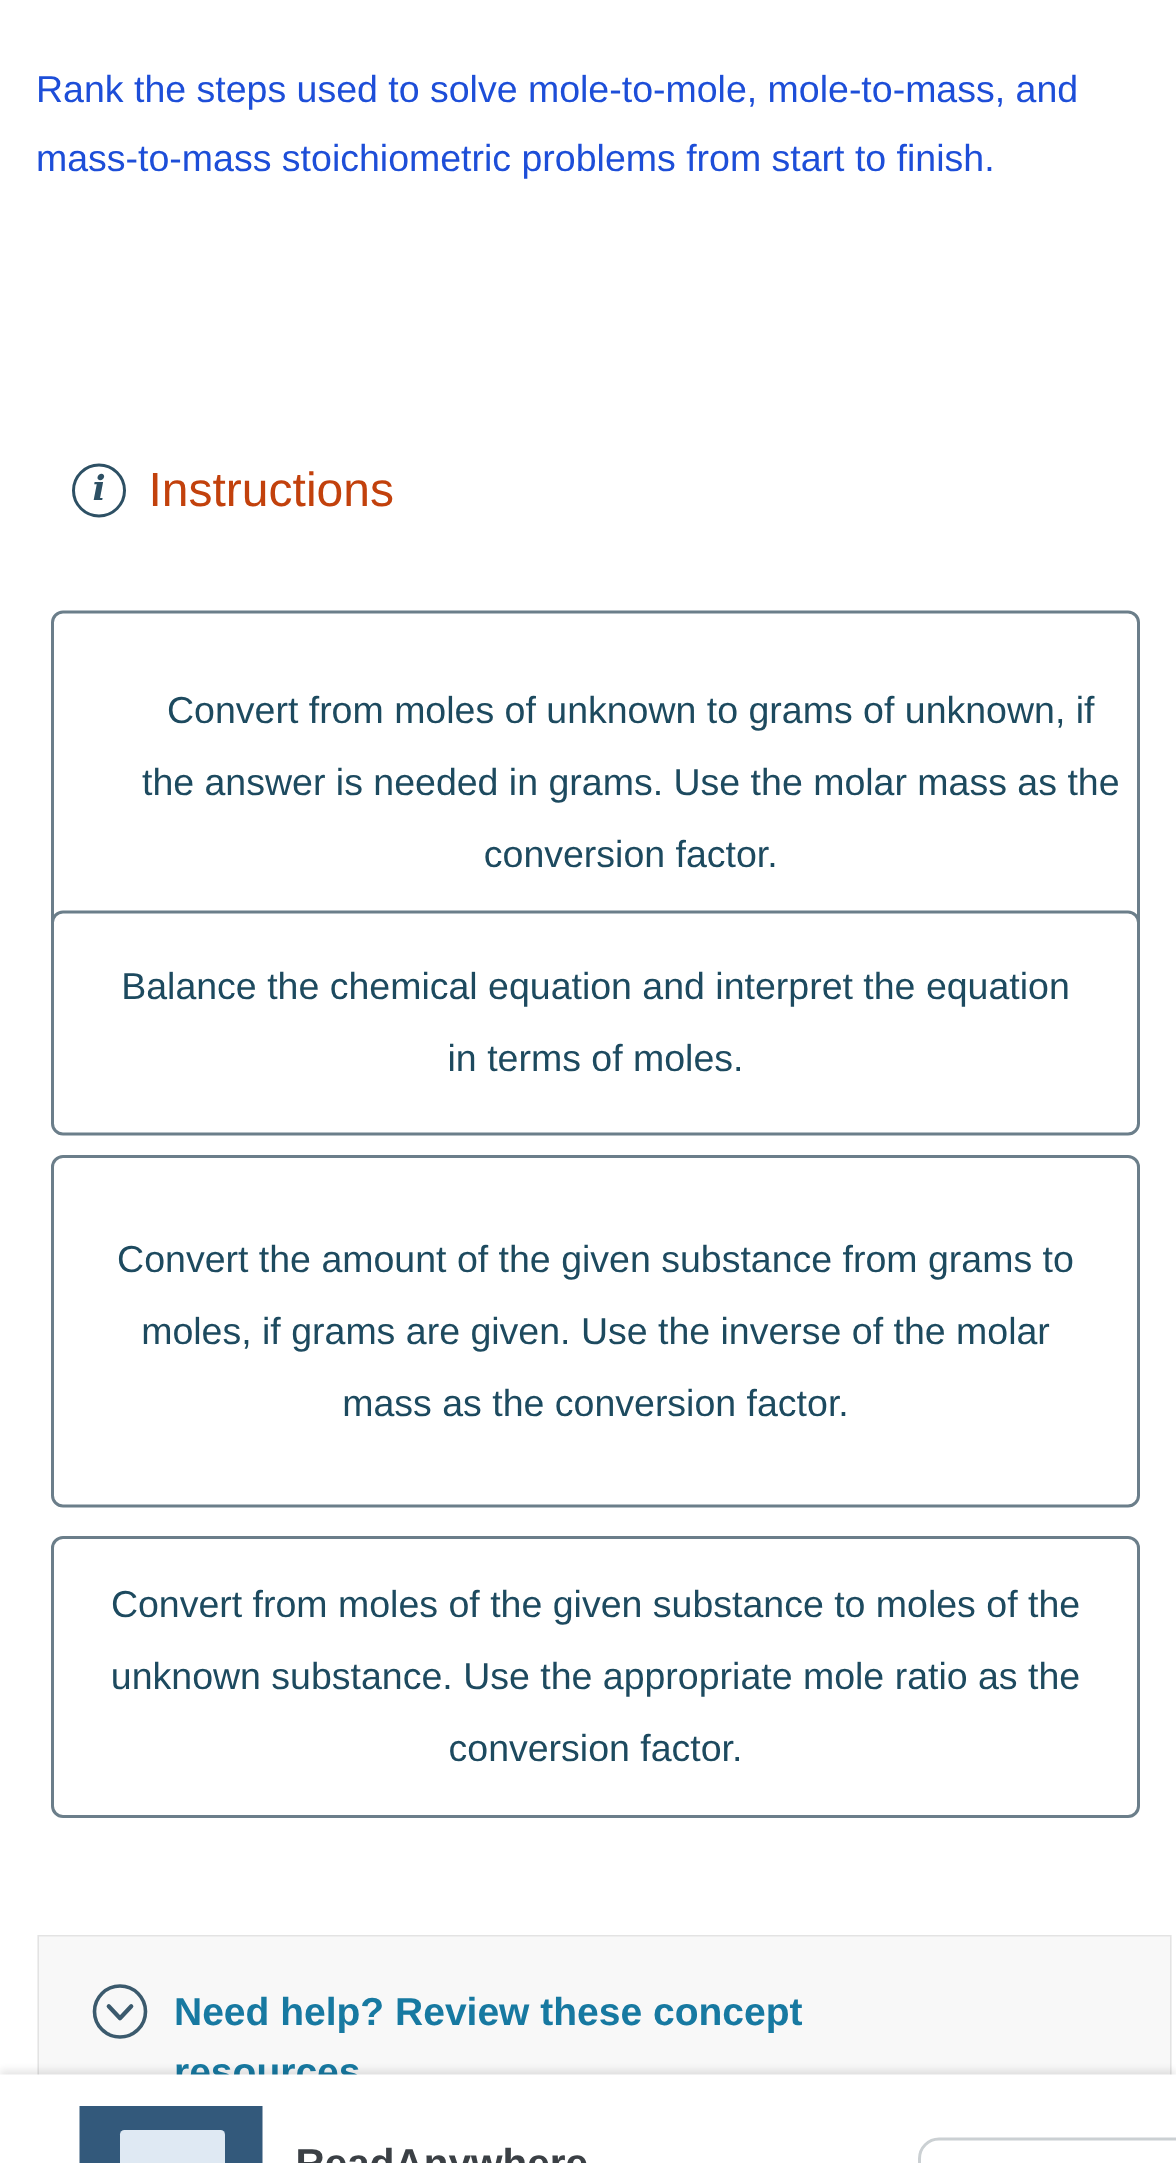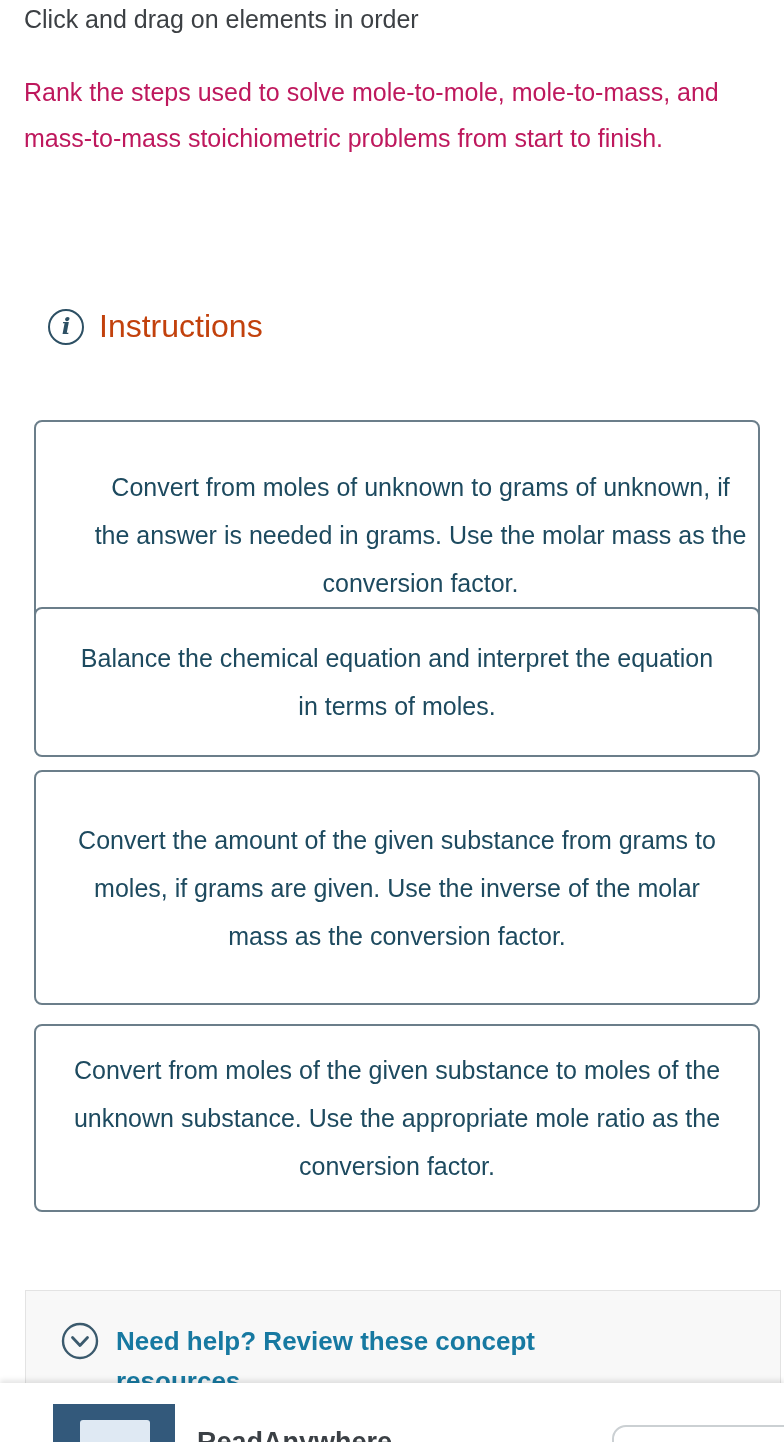--- a/index.html
+++ b/index.html
@@ -18,21 +18,21 @@
     font-size: 25px;
     font-weight: 400;
     line-height: 32px;
     color: #3c4044;
   }
   .prompt {
     margin-top: 34px;
     font-size: 25px;
     line-height: 46px;
     max-width: 724px;
-    color: #be185d;
+    color: #1d4ed8;
   }
 
   .instructions-row {
     position: absolute;
     left: 48px; top: 308px;
     display: flex;
     align-items: center;
     gap: 15px;
     cursor: pointer;
   }
@@ -68,21 +68,21 @@
     cursor: grab;
   }
   .card-text {
     text-align: center;
     font-size: 25px;
     line-height: 48px;
     color: #1d4a5f;
     max-width: 676px;
     padding: 0 10px;
   }
-  .card-1 { top: 420px; height: 230px; padding-left: 47px; }
+  .card-1 { top: 407px; height: 230px; padding-left: 47px; }
   .card-2 { top: 607px; height: 150px; }
   .card-3 { top: 770px; height: 235px; }
   .card-4 { top: 1024px; height: 188px; }
 
   .help-panel {
     position: absolute;
     left: 25px; top: 1290px;
     width: 756px; height: 173px;
     background: #f8f8f8;
     border: 1px solid #e3e3e3;
@@ -138,21 +138,20 @@
     background: #ffffff;
     border: 2px solid #cbd0d3;
     border-radius: 14px;
     cursor: pointer;
   }
 </style>
 </head>
 <body>
 
 <div class="content">
-  <div class="heading">Click and drag on elements in order</div>
   <div class="prompt">Rank the steps used to solve mole-to-mole, mole-to-mass, and mass-to-mass stoichiometric problems from start to finish.</div>
 </div>
 
 <div class="instructions-row">
   <span class="info-icon">i</span>
   <span class="instructions-label">Instructions</span>
 </div>
 
 <div class="card card-1">
   <div class="card-text">Convert from moles of unknown to grams of unknown, if the answer is needed in grams. Use the molar mass as the conversion factor.</div>

